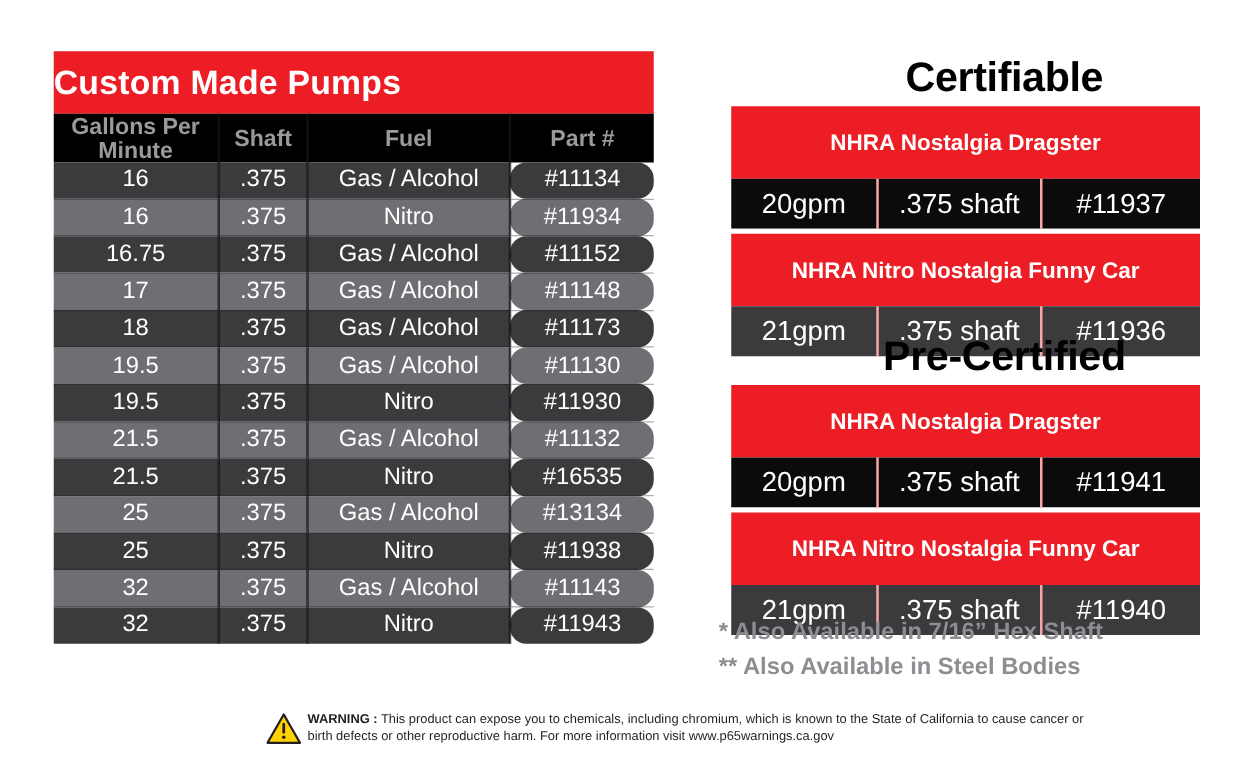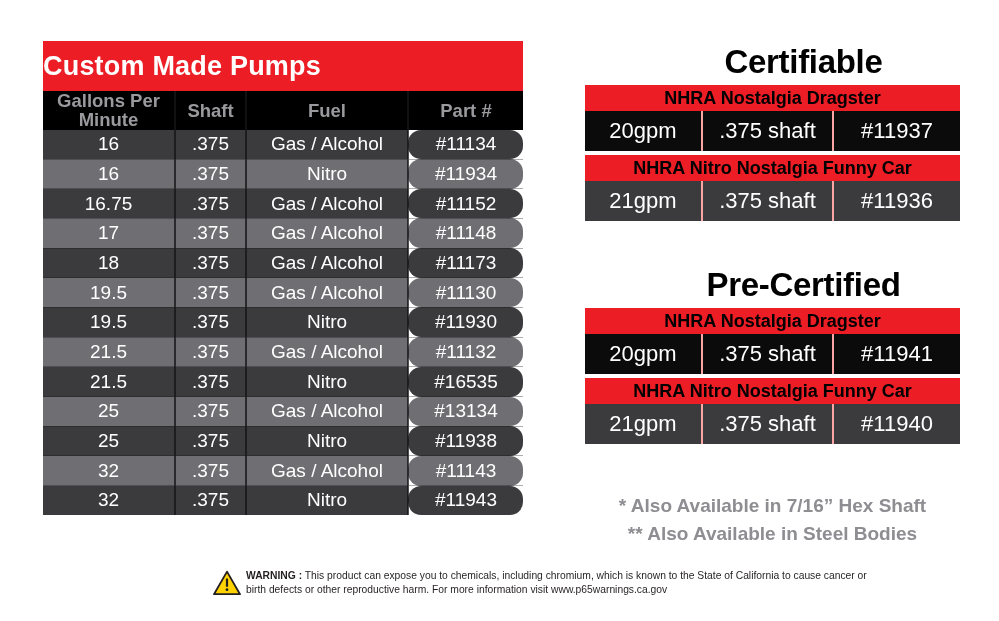--- a/index.html
+++ b/index.html
@@ -81,26 +81,26 @@
     margin: 0 0 7px 0;
     line-height: 1.0;
   }
   .cert-table {
     width: 375px;
     border-collapse: collapse;
     table-layout: fixed;
   }
   .cert-cat-cell {
     background: #ec1d25;
-    color: #000000;
+    color: #ffffff;
     font-size: 18px;
     font-weight: bold;
     text-align: center;
     height: 26px;
-    padding: 0;
+    padding: 16px;
   }
   .cert-table td.cert-data {
     font-size: 22px;
     color: #ffffff;
     text-align: center;
     height: 40px;
     padding: 0;
     border-right: 2px solid #fca5a5;
   }
   .cert-table td.cert-data:last-child { border-right: none; }
@@ -115,21 +115,20 @@
   
   .footnotes {
     position: absolute;
     left: 575px;
     top: 492px;
     width: 395px;
     color: #8d8d92;
     font-size: 19px;
     font-weight: bold;
     line-height: 1.45;
-    text-align: center;
   }
 
   
   .warning-wrap {
     position: absolute;
     left: 213px;
     top: 569px;
     width: 660px;
     display: flex;
     align-items: flex-start;

